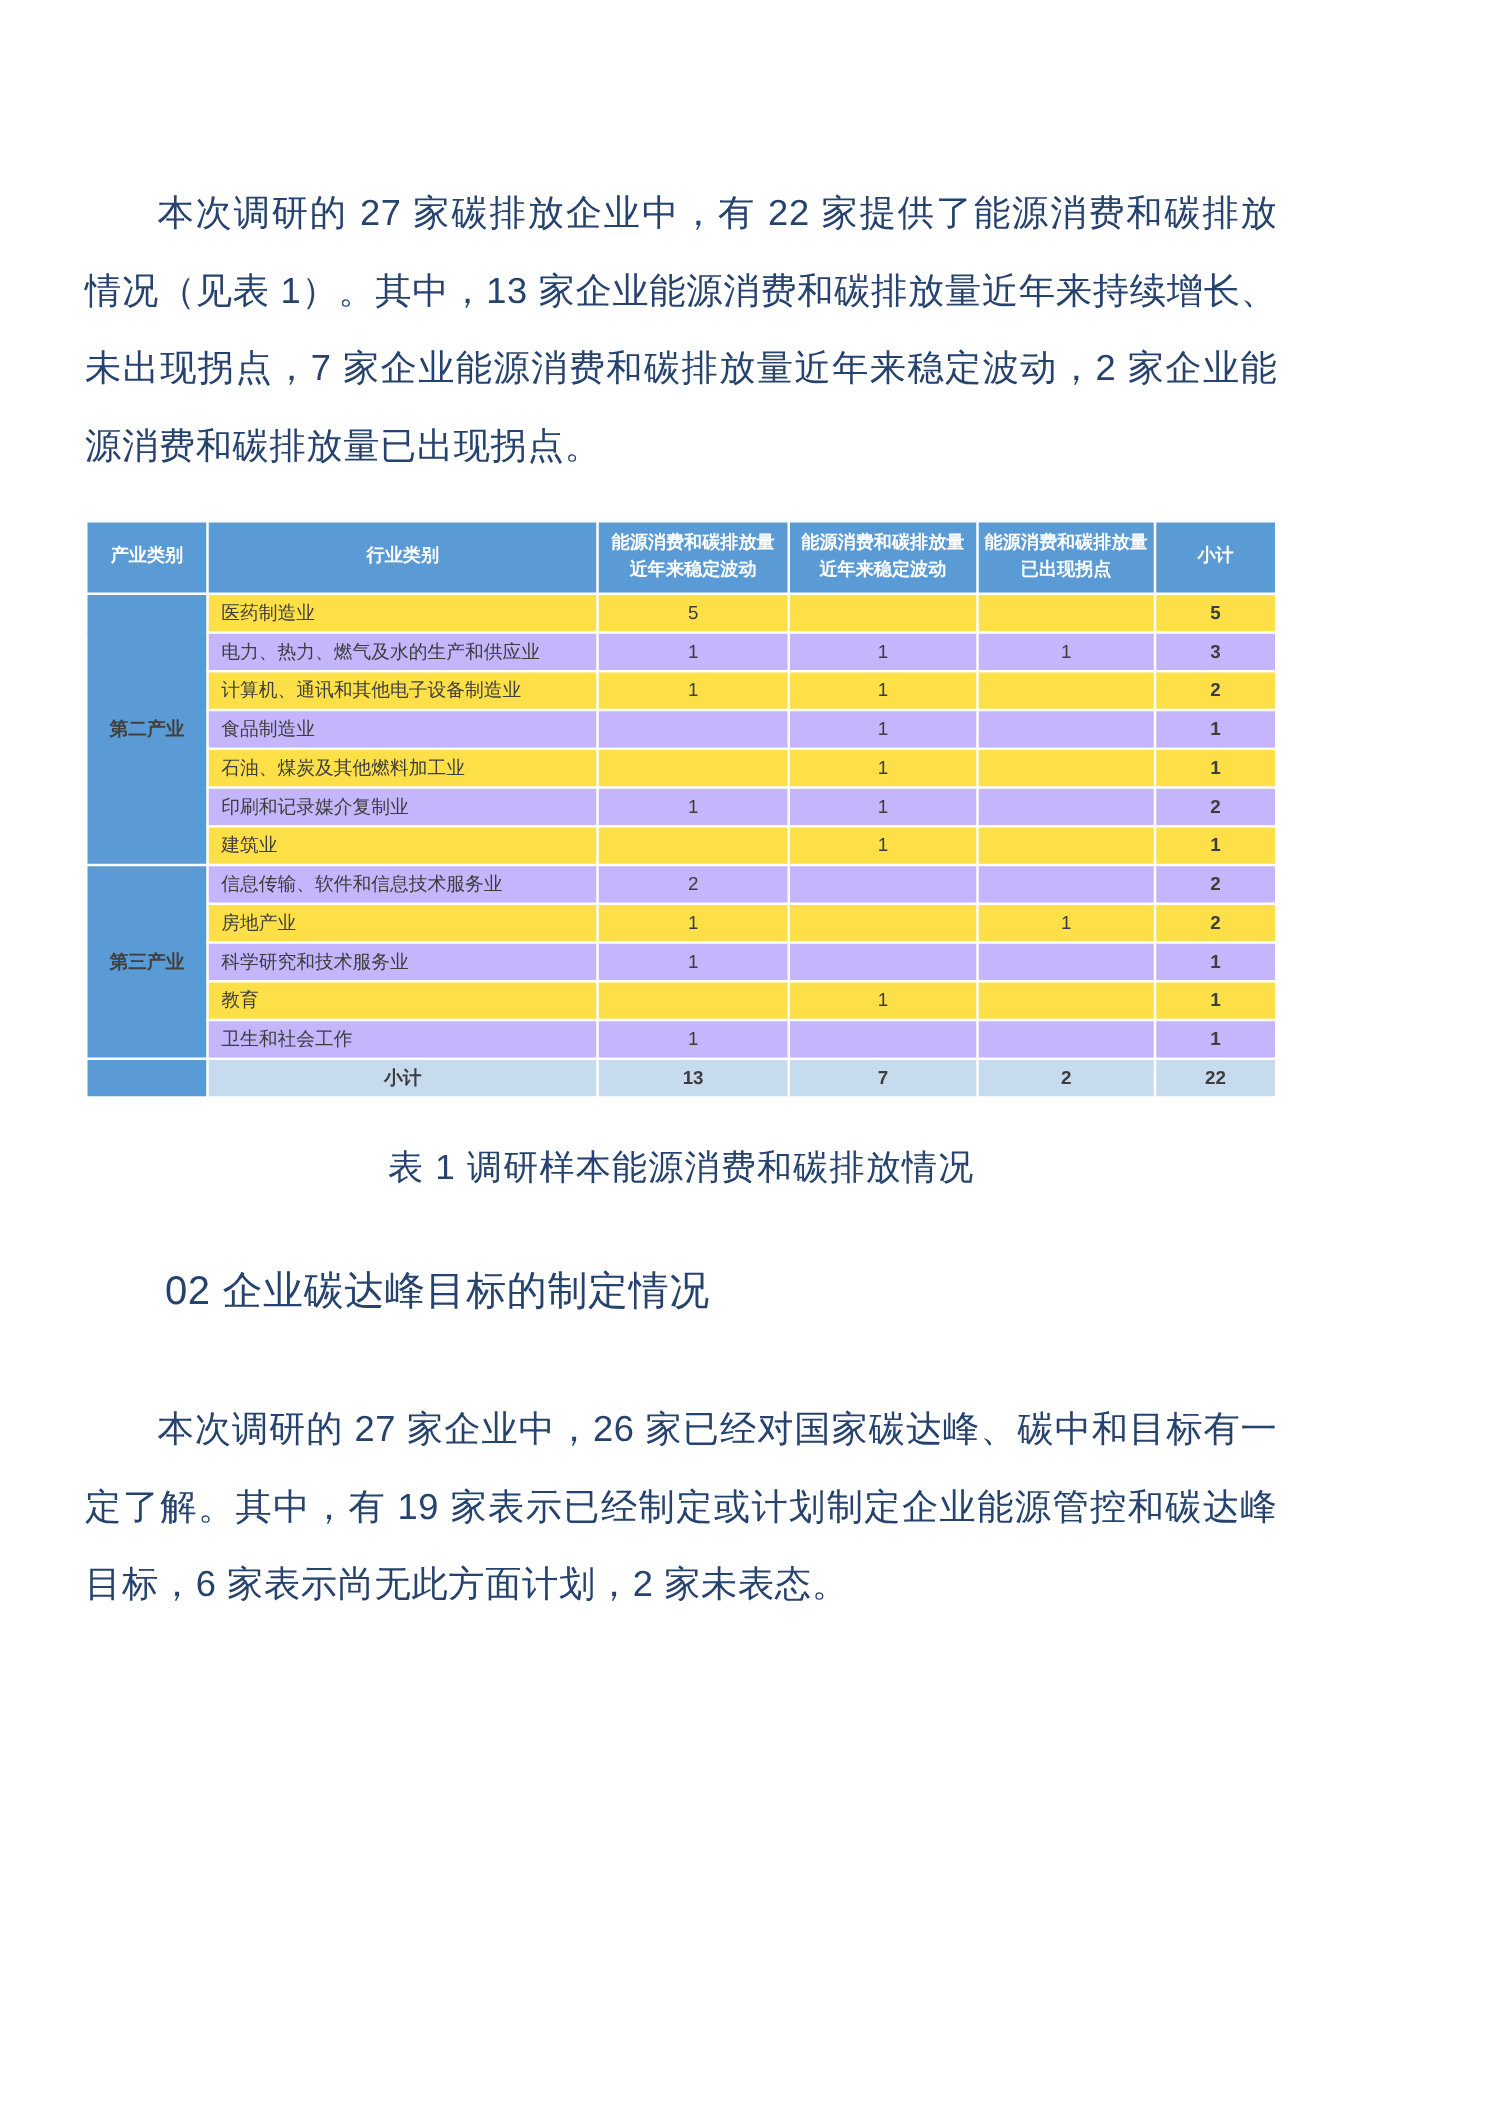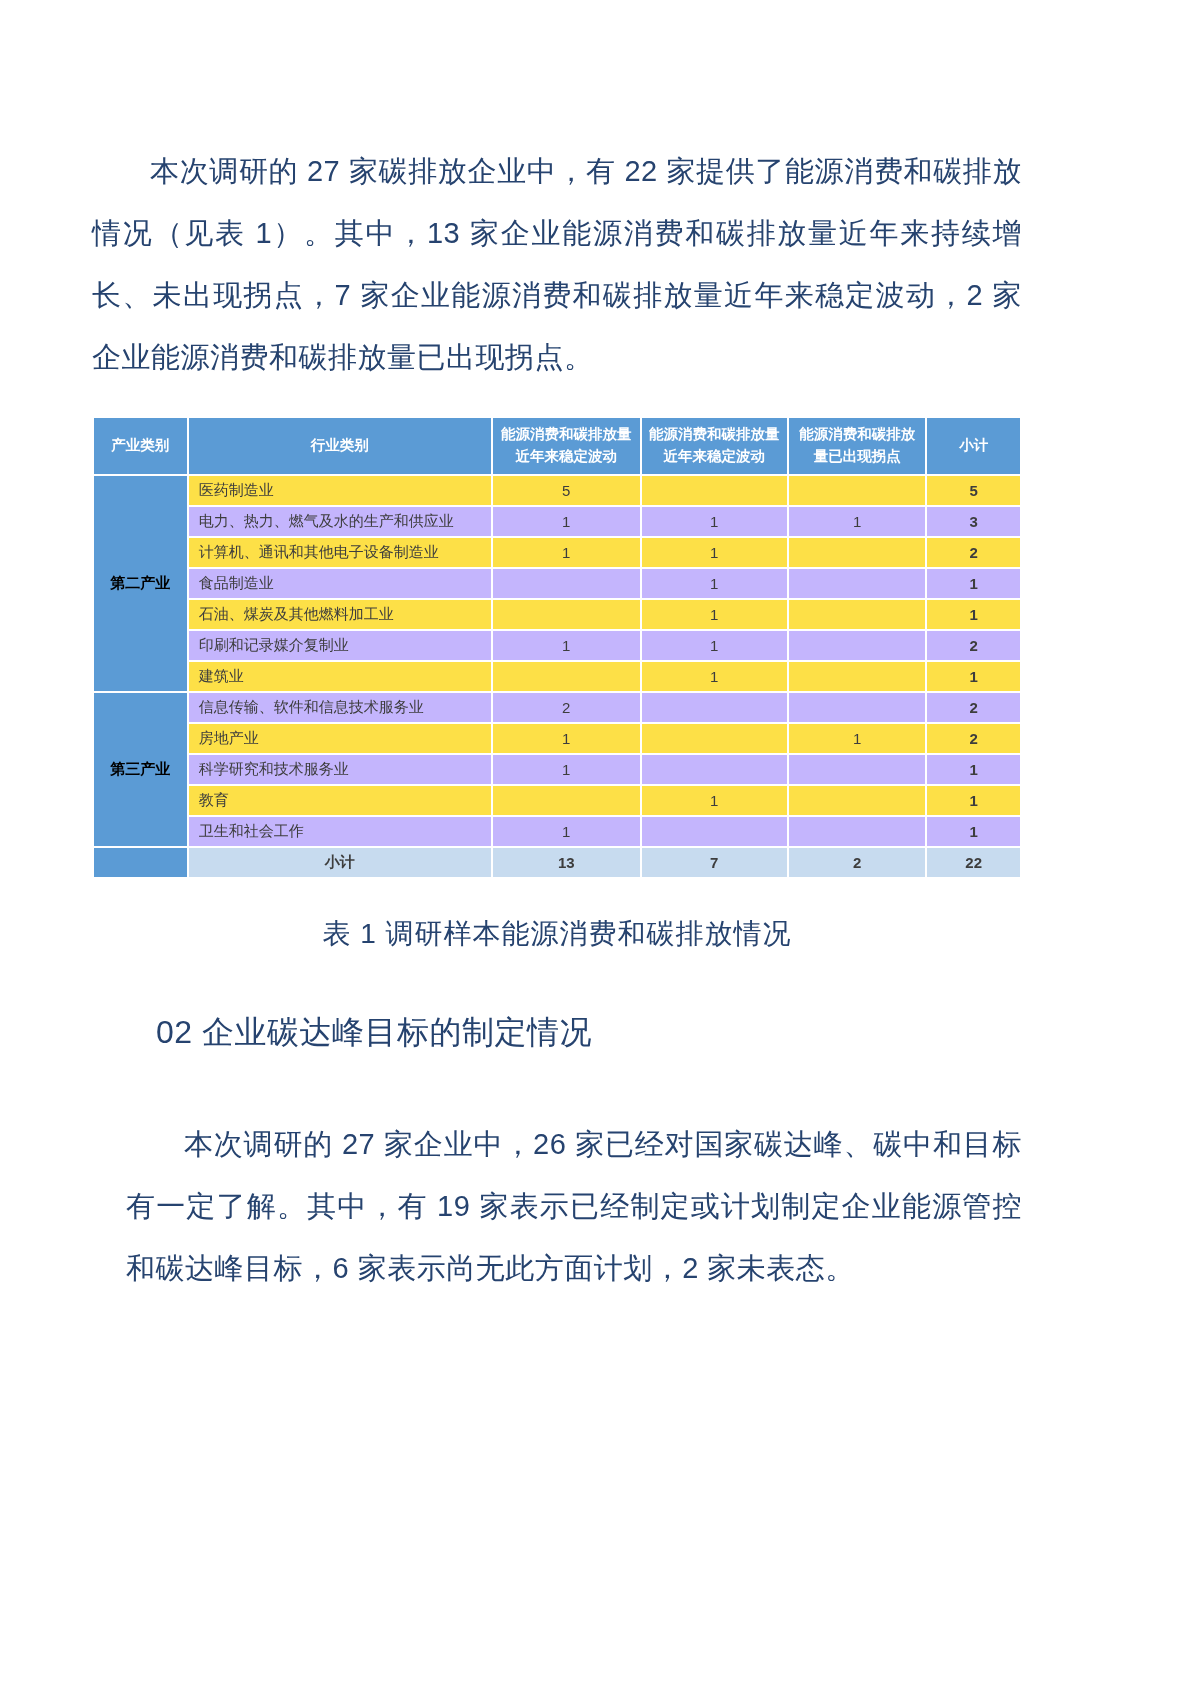--- a/index.html
+++ b/index.html
@@ -1,21 +1,21 @@
 <!DOCTYPE html>
 <html><head>
 <meta charset="utf-8">
 <style>
   * { margin:0; padding:0; box-sizing:border-box; }
   html,body { background:#ffffff; }
   body { font-family:"Liberation Sans","DejaVu Sans",sans-serif; }
 
   .page {
     width:1190px; height:1683px; margin:0 auto; background:#ffffff;
-    position:relative; padding:140px 168px 0 92px; color:#26436F;
+    position:relative; padding:140px 168px 0 68px; color:#26436F;
     overflow:hidden;
   }
 
   .para {
     font-size:29px; line-height:62px; text-align:justify;
     text-indent:2em; color:#26436F; letter-spacing:0.5px;
   }
 
   .sample-table {
     width:100%; border-collapse:collapse; margin-top:28px;
@@ -31,40 +31,40 @@
   }
   .col-cat   { width:10.2%; }
   .col-ind   { width:32.8%; }
   .col-v1    { width:16.0%; }
   .col-v2    { width:15.9%; }
   .col-v3    { width:14.9%; }
   .col-sub   { width:10.2%; }
 
   .sample-table tbody td { height:31px; }
   td.category {
-    background:#5B9BD5; color:#000000; font-weight:bold; font-size:15px;
+    background:#5B9BD5; color:#404040; font-weight:bold; font-size:15px;
   }
   td.industry { text-align:left; padding-left:10px; }
   tr.shade td:not(.category) { background:#fde047; }
   tr.plain td:not(.category) { background:#c4b5fd; }
   td.subtotal { font-weight:bold; }
   tr.total-row td:not(.category) { background:#C7DBEF; font-weight:bold; }
   tr.total-row td.category { background:#5B9BD5; }
 
   .table-caption {
     margin-top:36px; text-align:center; font-weight:normal;
     font-size:28px; color:#26436F; letter-spacing:1px;
   }
 
   .section-heading {
     margin-top:58px; font-size:32px; color:#26436F;
     text-indent:2em; letter-spacing:0.5px;
   }
 
-  .para2 { margin-top:58px;margin-left:34px; }
+  .para2 { margin-top:58px; }
 </style>
 </head>
 <body>
 
 <div class="page">
 
   <p class="para">本次调研的 27 家碳排放企业中，有 22 家提供了能源消费和碳排放情况（见表 1）。其中，13 家企业能源消费和碳排放量近年来持续增长、未出现拐点，7 家企业能源消费和碳排放量近年来稳定波动，2 家企业能源消费和碳排放量已出现拐点。</p>
 
   <table class="sample-table">
     <colgroup>

